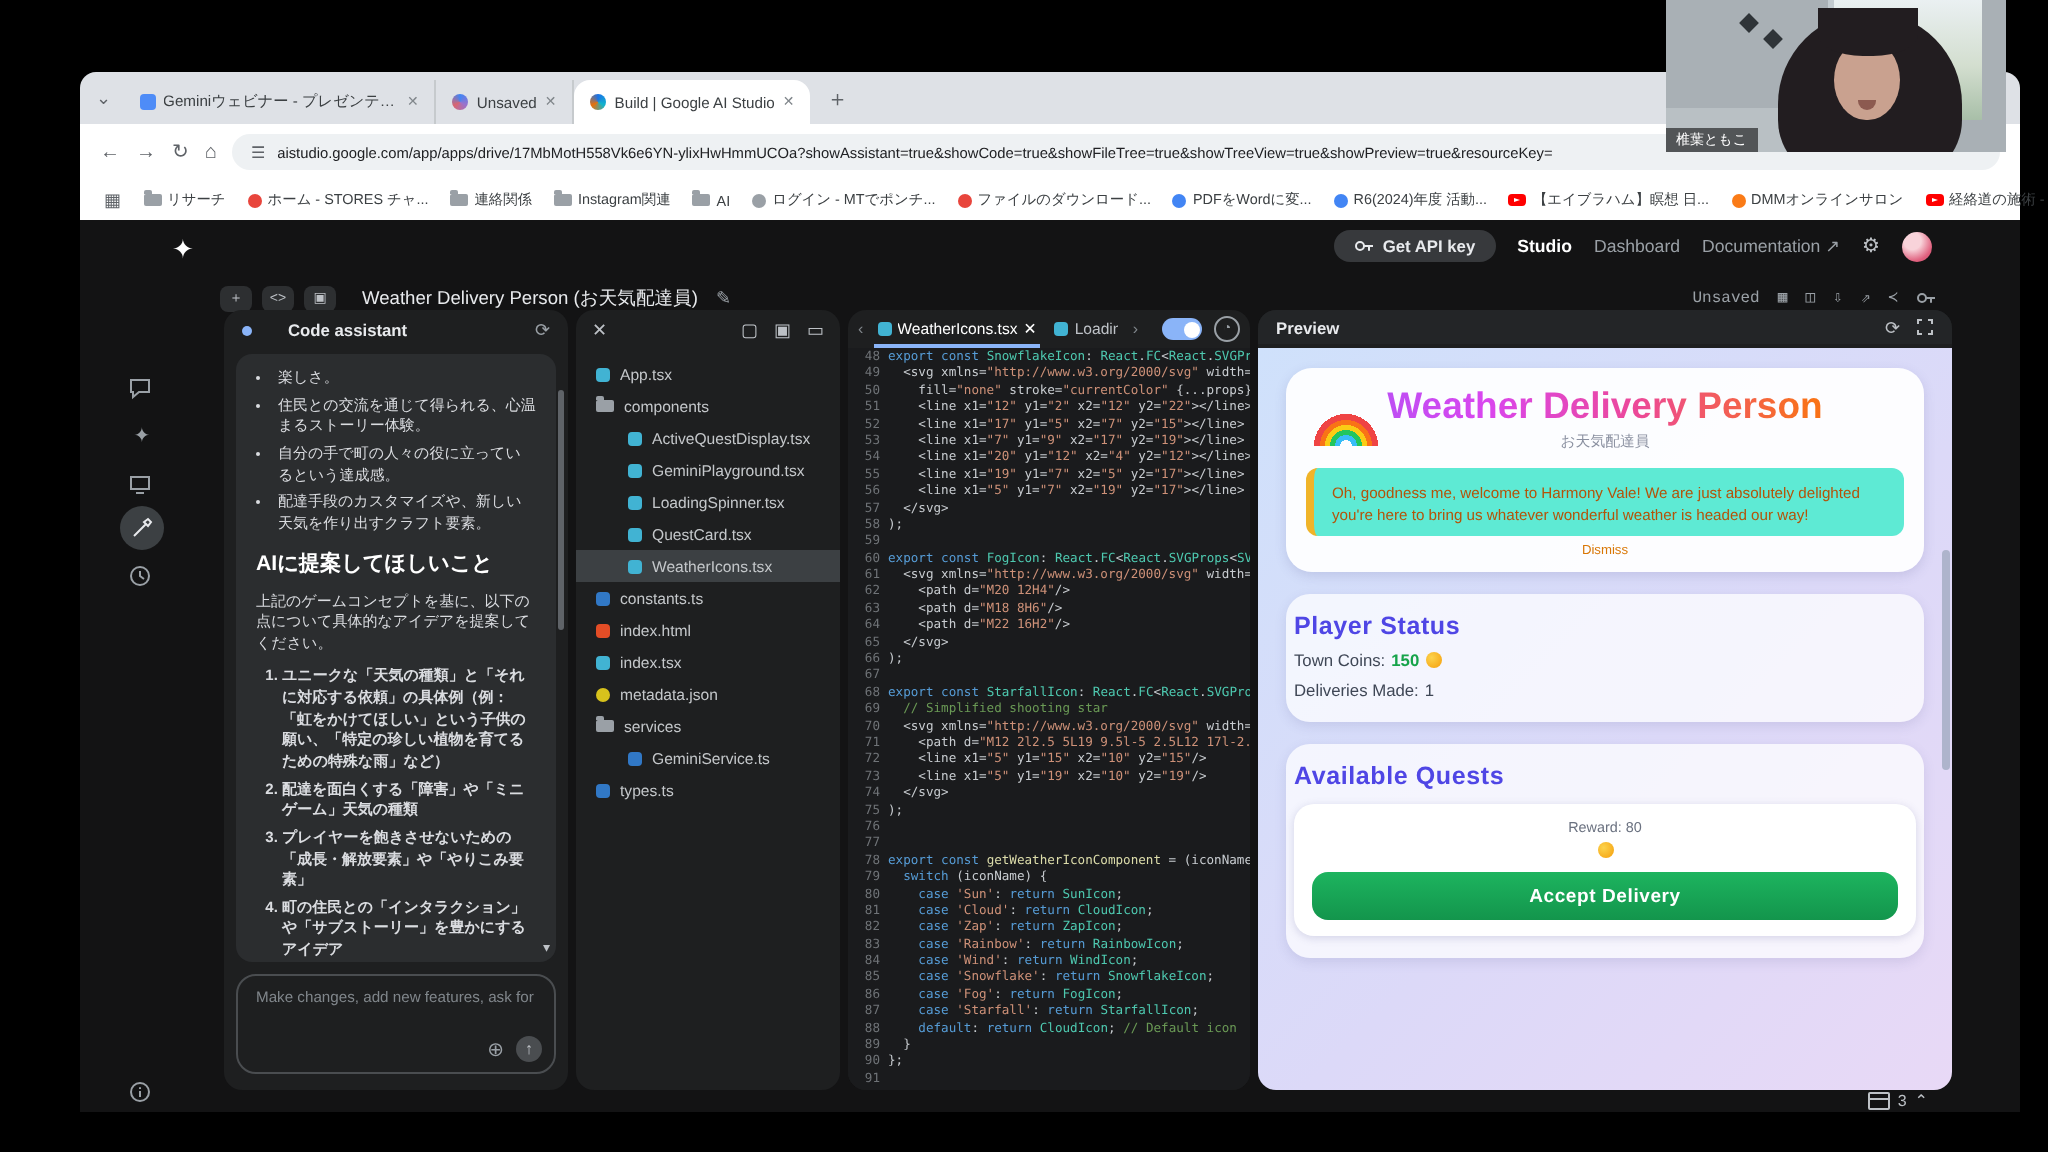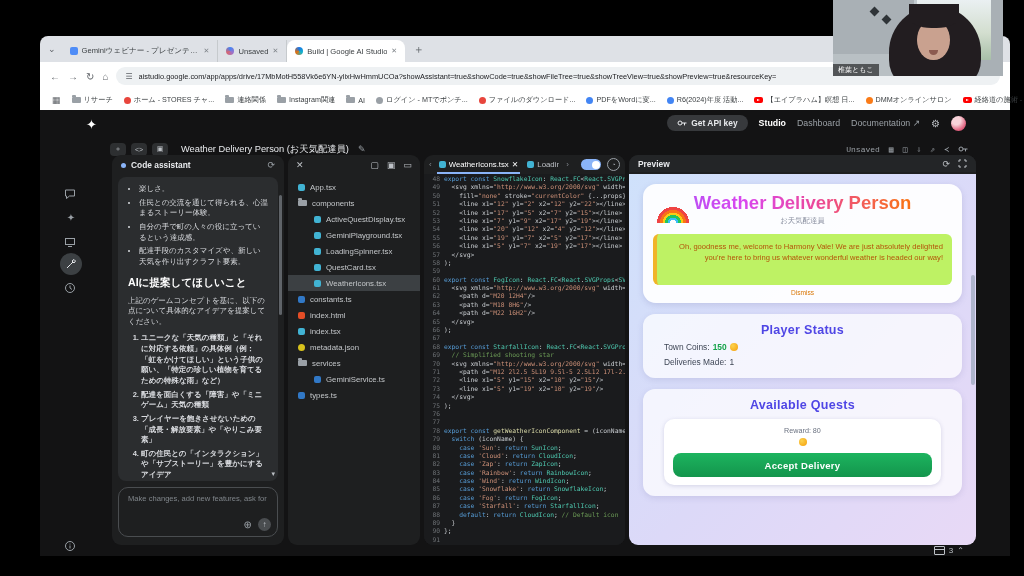--- a/index.html
+++ b/index.html
@@ -49,21 +49,21 @@
   .title-right{margin-left:auto;display:flex;align-items:center;gap:9px;color:#9aa0a6;font-size:8px;font-family:Liberation Mono, monospace;}
   
   .rail{position:absolute;left:0;top:30px;bottom:0;width:62px;}
   .rail .ric{position:absolute;left:24px;width:14px;height:14px;color:#9aa0a6;}
   .ric svg{display:block;}
   .ric.active{left:20px;width:22px;height:22px;background:#3c4043;border-radius:50%;display:flex;align-items:center;justify-content:center;color:#e8eaed;}
   
   .panel{position:absolute;top:45px;height:390px;background:#1e1f20;border-radius:9px;overflow:hidden;}
   
   .as{left:72px;width:172px;}
-  .as-head{height:20px;display:flex;align-items:center;gap:5px;padding:0 9px;}
+  .as-head{height:20px;display:flex;align-items:center;gap:18px;padding:0 9px;}
   .as-dot{width:5px;height:5px;border-radius:50%;background:#8ab4f8;}
   .as-title{color:#e8eaed;font-size:8.4px;font-weight:bold;}
   .as-ref{margin-left:auto;color:#9aa0a6;font-size:9px;}
   .as-body{position:absolute;top:22px;left:6px;right:6px;bottom:64px;background:#2b2d2f;border-radius:8px;padding:7px 10px 4px;overflow:hidden;color:#dadce0;font-size:7.5px;line-height:1.42;}
   .as-body ul{margin:0;padding-left:11px;}
   .as-body ul li{margin-bottom:3px;}
   .as-h2{font-size:10.6px;font-weight:bold;color:#fff;margin:8px 0 5px;}
   .as-body ol{margin:6px 0 0;padding-left:13px;font-weight:bold;}
   .as-body ol li{margin-bottom:3px;}
   .as-scroll{position:absolute;right:2px;top:40px;width:3px;height:120px;background:#5f6368;border-radius:2px;}
@@ -114,23 +114,23 @@
   .pv-hr{margin-left:auto;display:flex;gap:8px;color:#bdc1c6;font-size:9px;align-items:center;}
   .pv-view{position:absolute;top:19px;left:0;right:0;bottom:0;background:linear-gradient(135deg,#cfe1fb 0%,#dcd9f8 55%,#e8d9f6 100%);padding:10px 14px;overflow:hidden;}
   .pv-scroll{position:absolute;right:1px;top:120px;width:4px;height:110px;background:#aeb4cc;border-radius:2px;}
   .card-head{background:rgba(255,255,255,.93);border-radius:13px;padding:9px 10px 7px;box-shadow:0 2px 6px rgba(90,90,150,.18);position:relative;}
   .rainbow{position:absolute;left:13px;top:22px;width:34px;height:17px;border-radius:17px 17px 0 0;overflow:hidden;
     background:radial-gradient(circle at 50% 100%,rgba(0,0,0,0) 0 3px,#38bdf8 3px 5.5px,#22c55e 5.5px 8px,#facc15 8px 10.5px,#f97316 10.5px 13px,#ef4444 13px 16px,rgba(0,0,0,0) 16px);}
   .app-title{text-align:center;font-weight:bold;font-size:18.5px;line-height:1.06;padding:0 34px;
     background:linear-gradient(90deg,#a855f7 0%,#d946ef 30%,#ec4899 55%,#f97316 85%,#ef4444 100%);
     -webkit-background-clip:text;background-clip:text;color:transparent;}
   .app-sub{text-align:center;color:#8a90a0;font-size:7.4px;margin-top:3px;}
-  .notice{margin-top:8px;background:#bef264;border-left:4px solid #f0b429;border-radius:6px;padding:7px 9px 22px;color:#b45309;font-size:7.6px;line-height:1.5;text-align:right;}
+  .notice{margin-top:8px;background:#5eead4;border-left:4px solid #f0b429;border-radius:6px;padding:7px 9px 5px;color:#b45309;font-size:7.6px;line-height:1.5;text-align:left;}
   .dismiss{color:#d97706;font-size:6.6px;margin-top:4px;text-align:center;}
-  .card{margin-top:11px;background:rgba(255,255,255,.72);border-radius:12px;padding:9px 21px 11px;box-shadow:0 2px 6px rgba(90,90,150,.15);text-align:center;}
+  .card{margin-top:11px;background:rgba(255,255,255,.72);border-radius:12px;padding:9px 4px 11px;box-shadow:0 2px 6px rgba(90,90,150,.15);}
   .card h3{margin:0;color:#4f46e5;font-size:12.5px;font-weight:bold;letter-spacing:.3px;}
   .stat-row{font-size:8.4px;color:#3f4756;margin-top:5px;display:flex;align-items:center;gap:3px;}
   .coins{color:#16a34a;font-weight:bold;}
   .coin{width:8px;height:8px;border-radius:50%;background:radial-gradient(circle at 35% 35%,#fcd34d,#f59e0b);flex:none;}
   .quest{background:#fff;border-radius:10px;padding:7px 9px 8px;box-shadow:0 1px 4px rgba(90,90,150,.22);margin-top:7px;}
   .reward{font-size:7.2px;color:#6b7280;display:flex;align-items:center;gap:3px;flex-direction:column;}
   .accept{margin-top:7px;height:24px;background:linear-gradient(180deg,#1db45f,#13954c);border-radius:8px;color:#fff;font-weight:bold;font-size:9.5px;display:flex;align-items:center;justify-content:center;letter-spacing:.3px;}
   .console-bar{position:absolute;right:46px;bottom:1px;display:flex;align-items:center;gap:4px;color:#bdc1c6;font-size:8px;}
   .cons-ic{width:9px;height:7px;border:1px solid #bdc1c6;border-radius:1px;position:relative;}
   .cons-ic:before{content:"";position:absolute;left:0;right:0;top:2px;border-top:1px solid #bdc1c6;}

